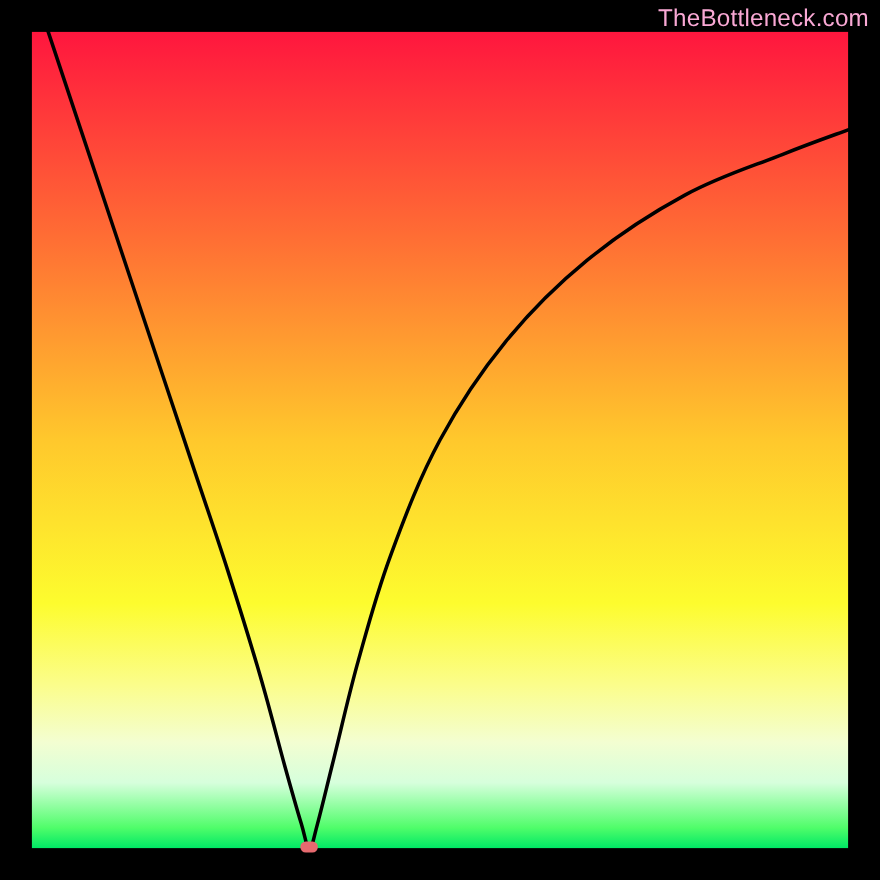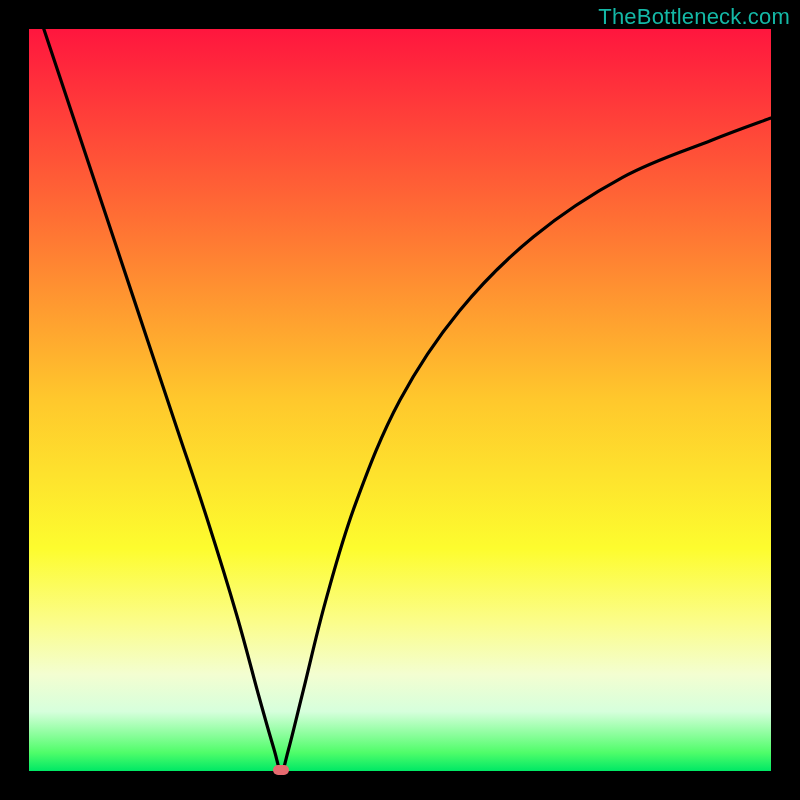--- a/index.html
+++ b/index.html
@@ -26,21 +26,21 @@
       #f3fed1 87%,
       #d6ffdc 92%,
       #50fd6a 97.5%,
       #00e865 100%
     );
   }
   .watermark {
     position: absolute;
     top: 4px;
     right: 10px;
-    color: #14b8a6;
+    color: #f9a8d4;
     font-size: 22px;
     font-weight: 500;
     letter-spacing: 0.2px;
   }
   svg.curve {
     position: absolute;
     left: 0;
     top: 0;
     width: 742px;
     height: 742px;

